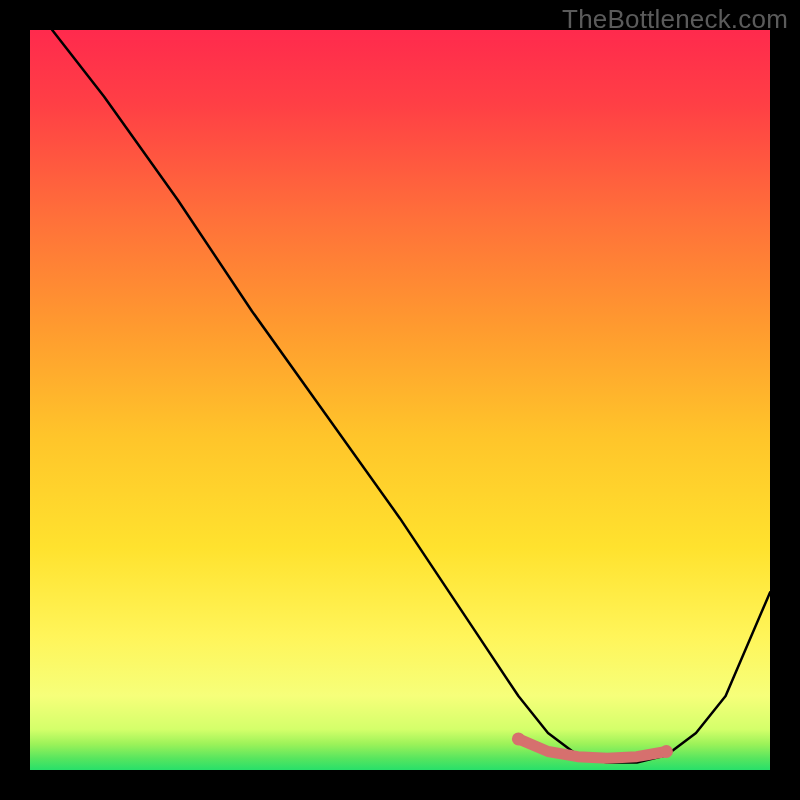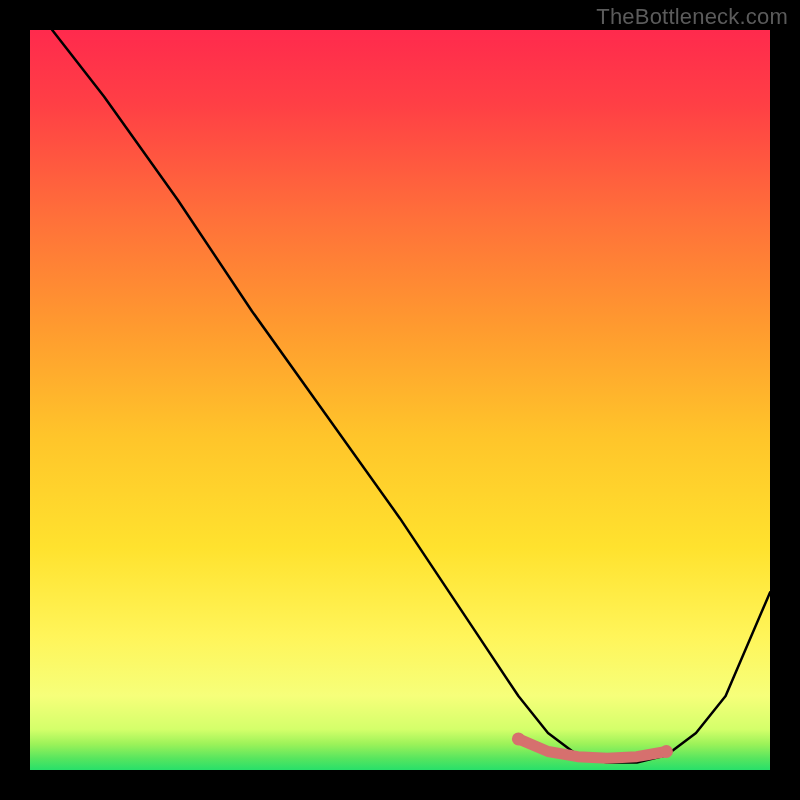--- a/index.html
+++ b/index.html
@@ -15,21 +15,21 @@
     position: relative;
     width: 800px;
     height: 800px;
     background: #000;
   }
   .watermark {
     position: absolute;
     top: 4px;
     right: 12px;
     color: #5b5b5b;
-    font-size: 22px;
+    font-size: 26px;
     font-weight: 500;
     letter-spacing: 0.2px;
     z-index: 10;
   }
   svg {
     display: block;
   }
 </style>
 </head>
 <body>

